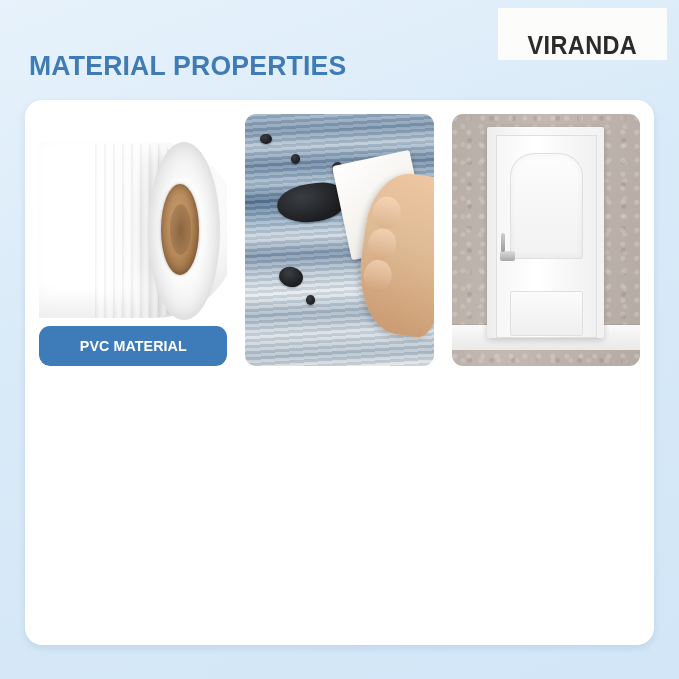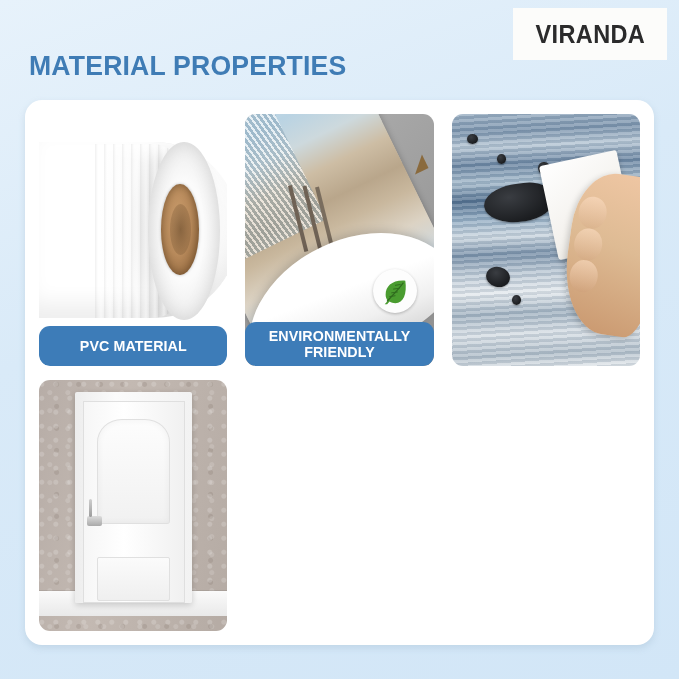--- a/index.html
+++ b/index.html
@@ -7,23 +7,23 @@
   body {
     font-family:"Liberation Sans", sans-serif;
     background:linear-gradient(160deg,#e7f2fb 0%,#d9eaf8 40%,#d2e6f7 100%);
     overflow:hidden;
     position:relative;
   }
 
   
   .brand-logo{
     position:absolute; top:8px; right:12px;
-    width:154px; height:52px;
+    width:169px; height:52px;
     background:#fcfcfa;
-    display:flex; align-items:center; justify-content:center;
+    display:flex; align-items:flex-end; justify-content:center;
   }
   .brand-logo .brand-text{
     font-size:25px; font-weight:bold; color:#2b2b2b;
     letter-spacing:.4px; font-stretch:condensed;
     transform:scaleX(.94);
   }
 
   .page-title{
     position:absolute; left:29px; top:50px;
     font-size:28px; font-weight:bold; color:#3f7cb5;
@@ -340,45 +340,20 @@
         <div class="pvc-roll"></div>
         <div class="pvc-rings"></div>
         <div class="pvc-end"></div>
         <div class="pvc-core"></div>
       </div>
       <div class="card-label">
         <span>PVC MATERIAL</span>
       </div>
     </div>
 
-    <div class="card">
-      <div class="card-photo">
-        <div class="eco-bg"></div>
-        <div class="eco-photo">
-            <div class="vstripes"></div>
-            <div class="pier"></div>
-          </div>
-        <div class="eco-curl"></div>
-        <div class="eco-curl-tip"></div>
-        <div class="eco-badge">
-          <svg width="30" height="30" viewBox="0 0 32 32" aria-hidden="true">
-            <path d="M27 5C13 4 6 11 6 20c0 2.6.9 4.8 2.3 6.4L5 30h2.6l2.6-2.8C12 28.4 14 29 16.4 29 25 29 29 19 27 5z" fill="#4a9c30"></path>
-            <path d="M25 7C20 14 13 21 7.5 27" stroke="#2f6b1e" stroke-width="1.3" fill="none"></path>
-            <g stroke="#2f6b1e" stroke-width="1" fill="none">
-              <path d="M22 9l-6 1M21 13l-7 1M19 17l-7 1M16.5 21l-6.5 1"></path>
-            </g>
-          </svg>
-        </div>
-      </div>
-      <div class="card-label two-line">
-        <span>
-          <span>ENVIRONMENTALLY</span><br><span>FRIENDLY</span>
-        </span>
-      </div>
-    </div>
 
 
 
     <div class="card">
       <div class="card-photo">
         <div class="ec-bg"></div>
         <div class="stain" style="left:17%;top:28%;width:36%;height:15%;border-radius:50% 40% 45% 55%;transform:rotate(-8deg)"></div>
         <div class="stain" style="left:8%;top:8%;width:6%;height:4%"></div>
         <div class="stain" style="left:24%;top:16%;width:5%;height:4%"></div>
         <div class="stain" style="left:46%;top:19%;width:6%;height:5%"></div>

